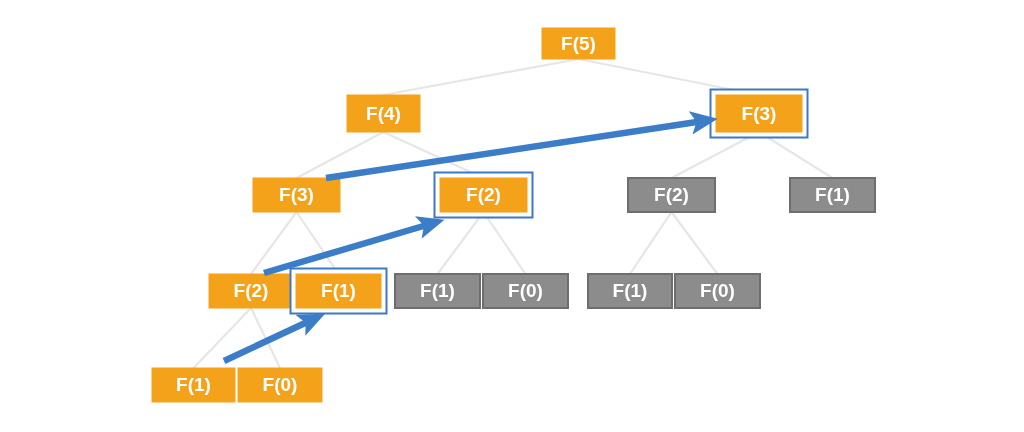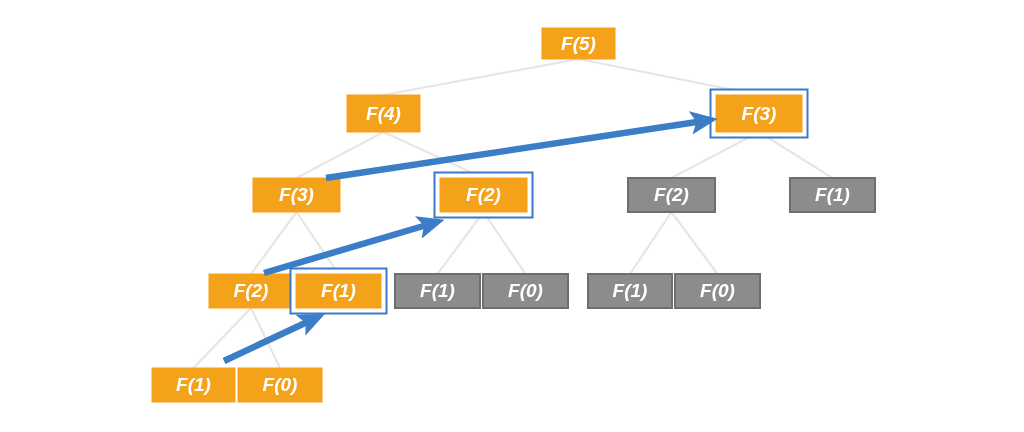--- a/index.html
+++ b/index.html
@@ -10,21 +10,20 @@
   body {
     width: 1024px;
     height: 432px;
     font-family: "Liberation Sans", sans-serif;
     overflow: hidden;
   }
   #diagram-root {
     position: relative;
     width: 1024px;
     height: 316px;
-    font-style: italic;
   }
   svg#tree-svg {
     position: absolute;
     left: 0;
     top: 0;
     width: 1024px;
     height: 432px;
   }
   .node-label {
     font-family: "Liberation Sans", sans-serif;

